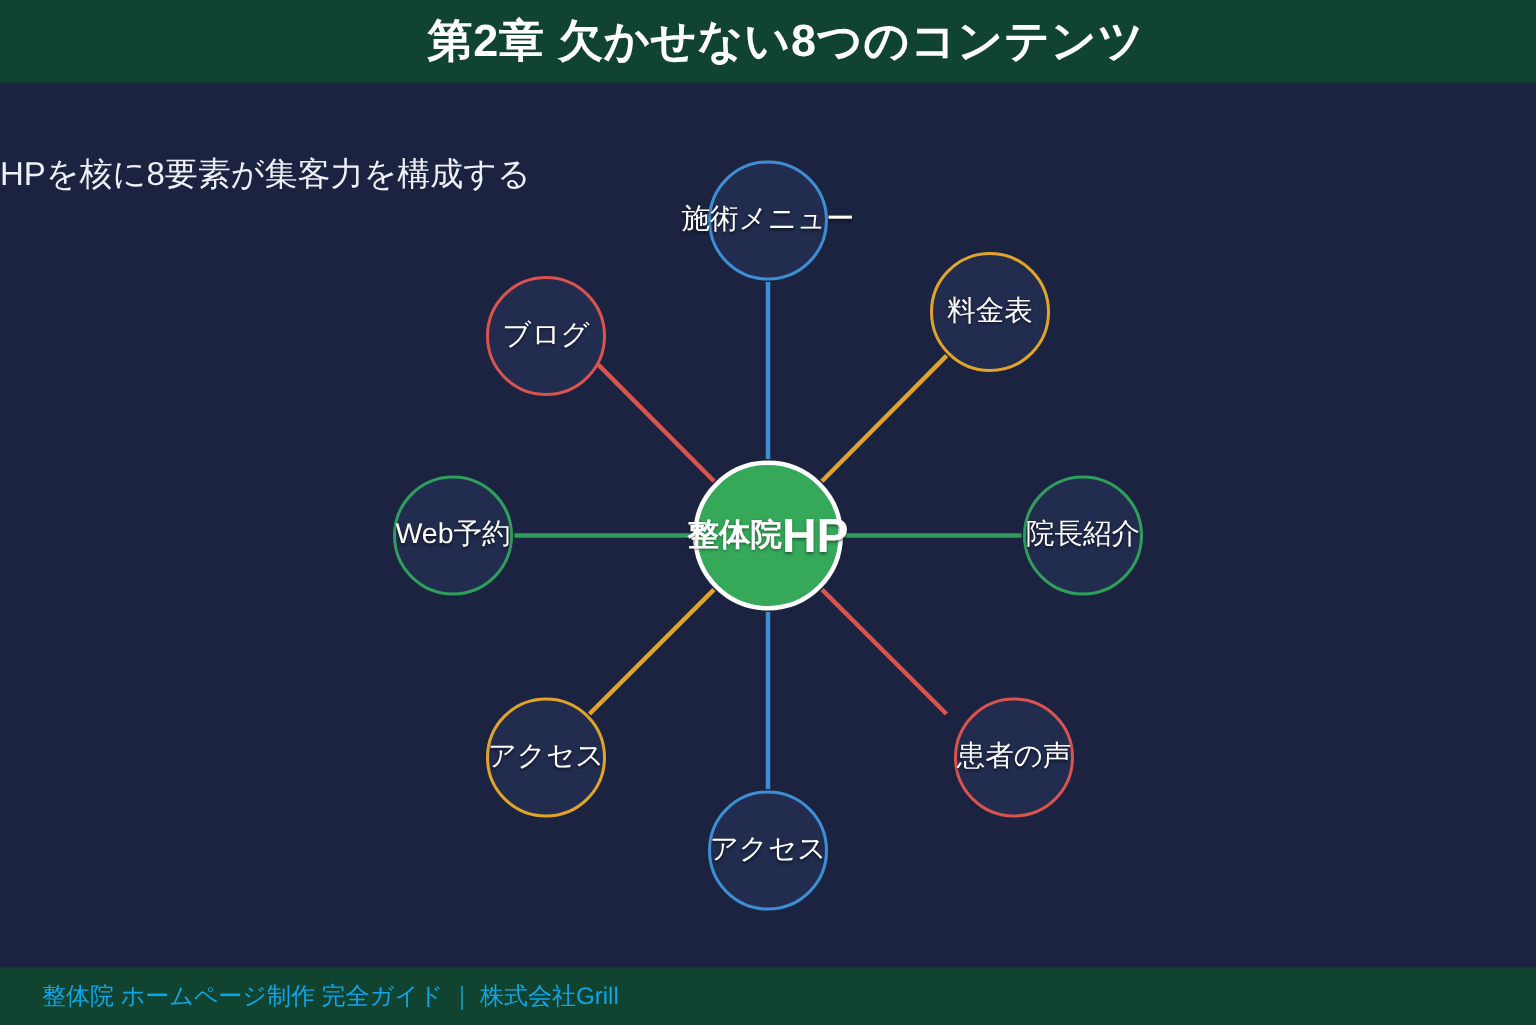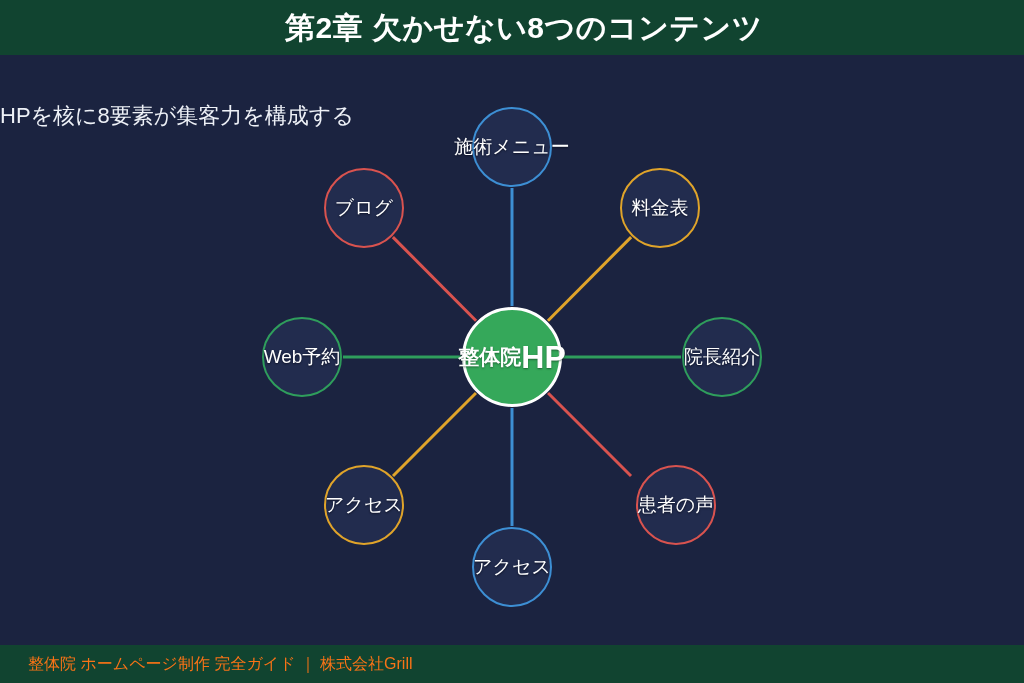--- a/index.html
+++ b/index.html
@@ -120,21 +120,21 @@
     position: absolute;
     left: 0;
     bottom: 0;
     width: 1024px;
     height: 38px;
     background: #114430;
     display: flex;
     align-items: center;
   }
   .footer-text {
-    color: #f97316;
+    color: #0ea5e9;
     font-size: 16px;
     padding-left: 28px;
     white-space: nowrap;
   }
 </style>
 </head>
 <body>
 
 <div id="slide">
 
@@ -170,21 +170,21 @@
         </div>
         <div class="node satellite" style="left: 472px; top: 527px; width: 80px; height: 80px; border-color: rgb(61, 143, 212);">
           <span class="node-label">アクセス</span>
         </div>
         <div class="node satellite" style="left: 324px; top: 465px; width: 80px; height: 80px; border-color: rgb(224, 164, 42);">
           <span class="node-label">アクセス</span>
         </div>
         <div class="node satellite" style="left: 262px; top: 317px; width: 80px; height: 80px; border-color: rgb(47, 158, 92);">
           <span class="node-label">Web予約</span>
         </div>
-        <div class="node satellite" style="left: 324px; top: 168px; width: 80px; height: 80px; border-color: rgb(217, 83, 79);">
+        <div class="node satellite" style="left: 324px; top: 184px; width: 80px; height: 80px; border-color: rgb(217, 83, 79);">
           <span class="node-label">ブログ</span>
         </div>
         <div class="node center-node" style="left: 462px; top: 307px; width: 100px; height: 100px; background: rgb(53, 168, 90); border-color: rgb(255, 255, 255);">
           <span class="node-label line1">整体院</span>
           <span class="node-label line2">HP</span>
         </div>
       </div>
   </div>
 
   <div class="footer-bar">

